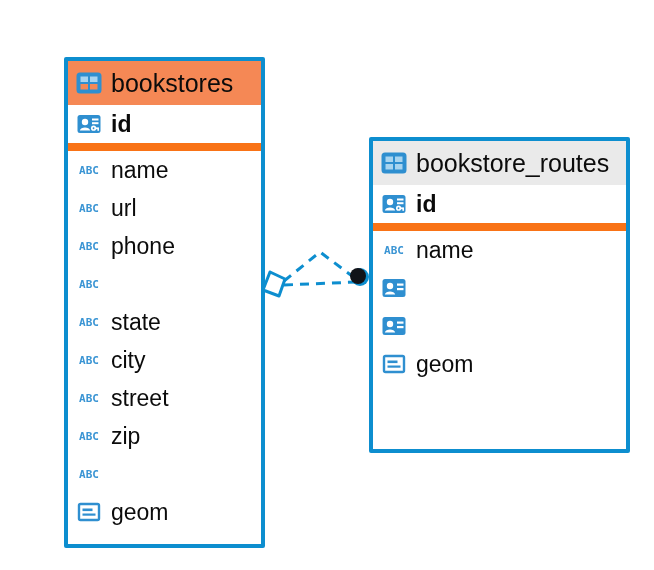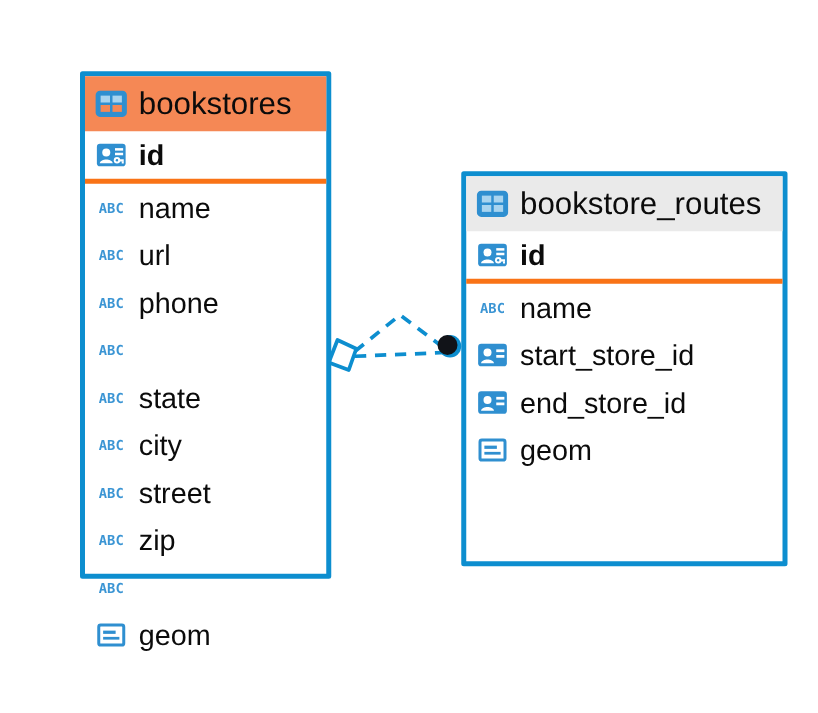--- a/index.html
+++ b/index.html
@@ -44,21 +44,21 @@
 
   .entity-title {
     font-size: 25px;
     color: #0b0b0b;
     line-height: 1;
     white-space: nowrap;
   }
 
   
   .key-section {
-    border-bottom: 4px solid #f97316;
+    border-bottom: 8px solid #f97316;
   }
 
   .field {
     display: flex;
     align-items: center;
     height: 38px;
     padding-left: 8px;
     gap: 9px;
     box-sizing: border-box;
   }
@@ -75,21 +75,21 @@
     height: 26px;
     flex: 0 0 26px;
     display: block;
   }
 
   
   #entity-bookstores {
     left: 64px;
     top: 57px;
     width: 201px;
-    height: 406px;
+    height: 491px;
   }
   #entity-bookstore-routes {
     left: 369px;
     top: 137px;
     width: 261px;
     height: 316px;
   }
 
   .connector {
     position: absolute;
@@ -252,31 +252,29 @@
         <span class="field-label">name</span>
       </div>
       <div class="field">
         <svg class="field-icon" viewBox="0 0 26 26" xmlns="http://www.w3.org/2000/svg">
           <rect x="1.5" y="4" width="23" height="18" rx="2.5" fill="#2f8fd0"></rect>
           <circle cx="9" cy="11" r="3.2" fill="#ffffff"></circle>
           <path d="M 3.8 19.5 C 4.6 15.6 13.4 15.6 14.2 19.5 Z" fill="#ffffff"></path>
           <rect x="16" y="8.5" width="6.5" height="2.2" fill="#ffffff"></rect>
           <rect x="16" y="13" width="6.5" height="2.2" fill="#ffffff"></rect>
         </svg>
-        <span class="field-label">start_store_id</span>
       </div>
       <div class="field">
         <svg class="field-icon" viewBox="0 0 26 26" xmlns="http://www.w3.org/2000/svg">
           <rect x="1.5" y="4" width="23" height="18" rx="2.5" fill="#2f8fd0"></rect>
           <circle cx="9" cy="11" r="3.2" fill="#ffffff"></circle>
           <path d="M 3.8 19.5 C 4.6 15.6 13.4 15.6 14.2 19.5 Z" fill="#ffffff"></path>
           <rect x="16" y="8.5" width="6.5" height="2.2" fill="#ffffff"></rect>
           <rect x="16" y="13" width="6.5" height="2.2" fill="#ffffff"></rect>
         </svg>
-        <span class="field-label">end_store_id</span>
       </div>
       <div class="field">
         <svg class="field-icon" viewBox="0 0 26 26" xmlns="http://www.w3.org/2000/svg">
           <rect x="3" y="5" width="20" height="16" rx="1.5" fill="#ffffff" stroke="#2f8fd0" stroke-width="2.4"></rect>
           <rect x="6.5" y="9.5" width="10" height="2.6" fill="#2f8fd0"></rect>
           <rect x="6.5" y="14.5" width="13" height="2.2" fill="#2f8fd0"></rect>
         </svg>
         <span class="field-label">geom</span>
       </div>
     </div>

